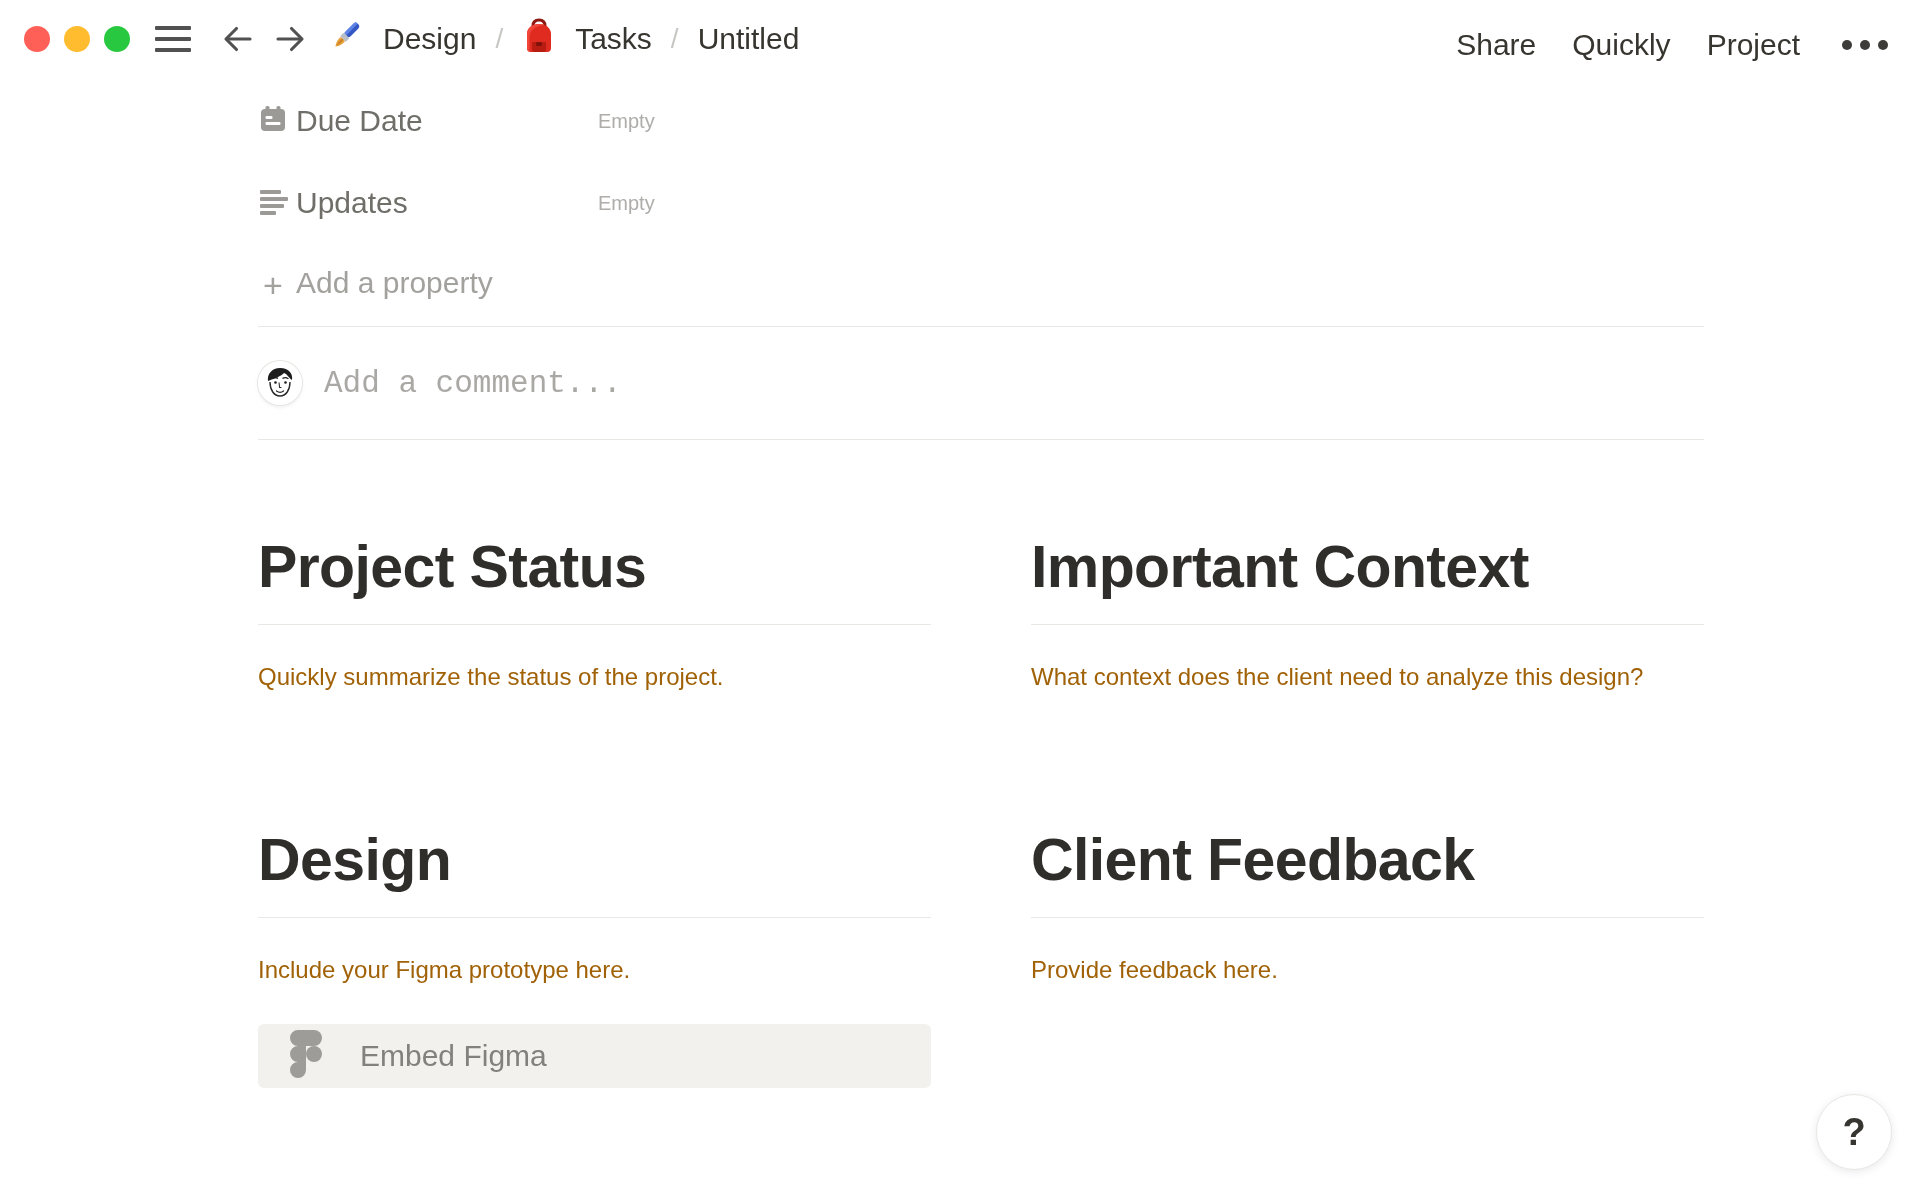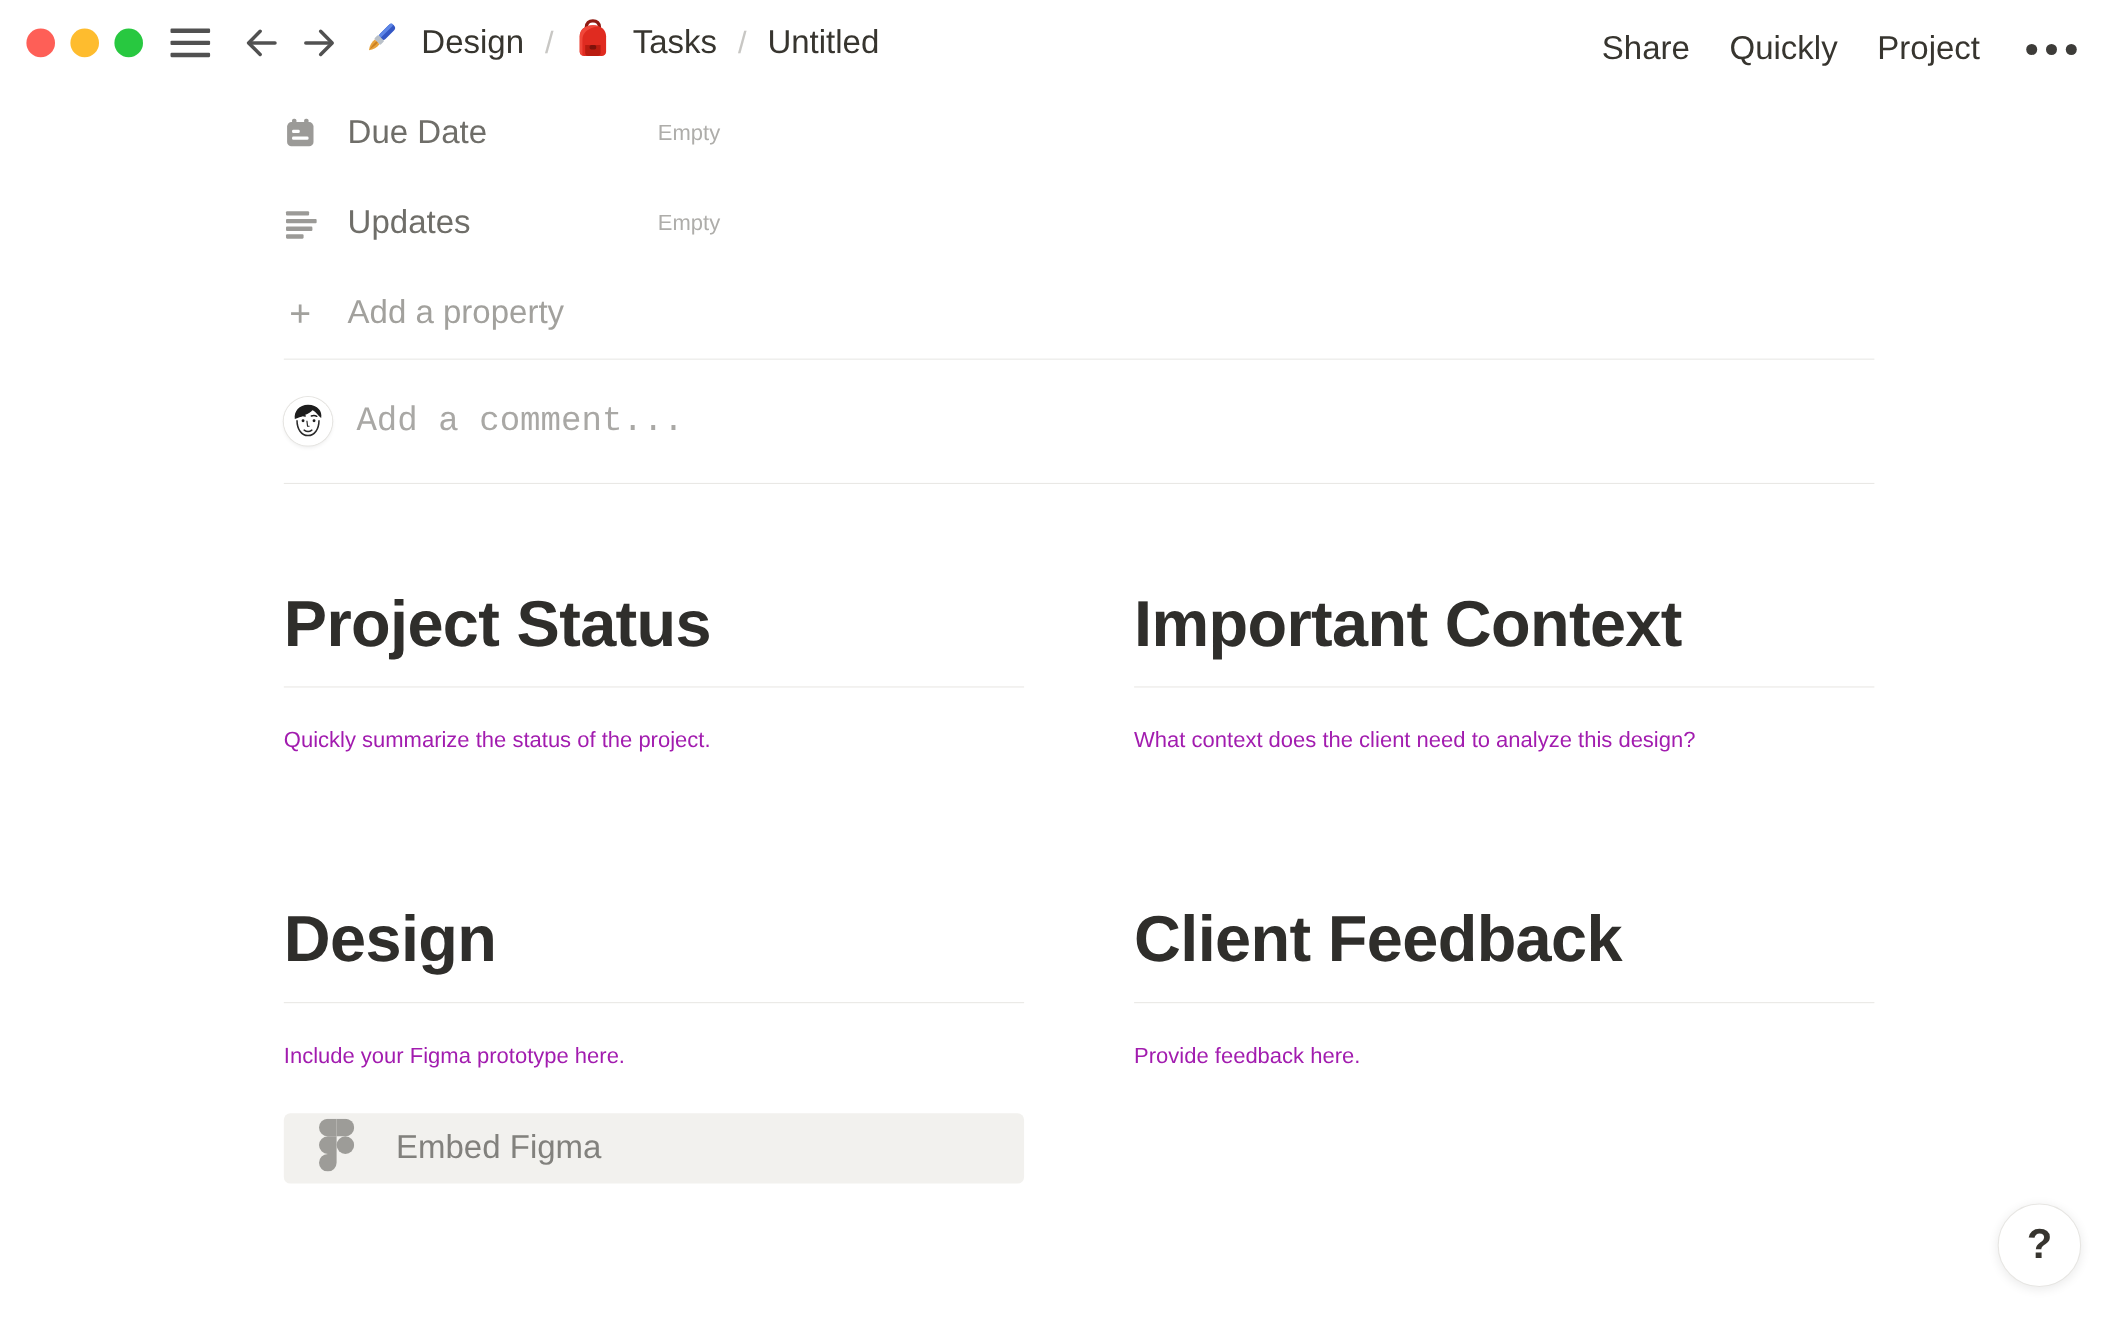--- a/index.html
+++ b/index.html
@@ -26,37 +26,37 @@
   .tb-spacer { flex:1; }
   .tb-actions { display:flex; align-items:center; gap:36px; font-size:30px; color:#37352f;margin-top:12px; }
   .tb-action { cursor:pointer; white-space:nowrap; }
   .more-dots { display:flex; gap:8px; margin-left:4px; padding:10px 2px; cursor:pointer; }
   .more-dots i { width:10px; height:10px; border-radius:50%; background:#3d3c39; }
 
   
   .content { width:1446px; margin-left:258px; }
 
   .prop-row { height:82px; display:flex; align-items:center; }
-  .prop-name { width:340px; display:flex; align-items:center; gap:28px; font-size:30px; color:#6f6e69; cursor:pointer; }
+  .prop-name { width:340px; display:flex; gap:8px; font-size:30px; color:#6f6e69; cursor:pointer; }
   .prop-ico { width:30px; height:30px; display:flex; align-items:center; justify-content:center; }
   .prop-value { font-size:20px; color:#aeadaa; cursor:pointer; }
   .add-prop { color:#a2a19d; }
   .add-prop .plus { font-size:34px; color:#a2a19d; width:30px; text-align:center; font-weight:400; }
 
   .divider { height:1px; background:#e9e8e5; width:100%; }
 
   .comment-row { height:112px; display:flex; align-items:center; gap:22px; cursor:text;font-family:Liberation Mono, monospace; }
   .avatar { width:44px; height:44px; border-radius:50%; background:#fff; box-shadow:0 0 0 1px #e6e5e2, 0 2px 4px rgba(0,0,0,.08); overflow:hidden; flex:none; }
   .comment-ph { font-size:31px; color:#a9a8a5; }
 
   
   .grid { margin-top:92px; display:grid; grid-template-columns:673px 673px; column-gap:100px; row-gap:130px; }
   .section h2 { font-size:59px; font-weight:700; color:#2f2e2b; letter-spacing:-0.6px; line-height:1.2; cursor:text; }
   .sec-divider { height:1px; background:#e9e8e5; margin-top:21px; }
-  .section p { margin-top:33px; font-size:20px; color:#a21caf; line-height:1.55; cursor:text; }
+  .section p { margin-top:33px; font-size:24px; color:#a16207; line-height:1.55; cursor:text; }
 
   .embed-btn { margin-top:36px; height:64px; background:#f2f1ee; border-radius:6px;
                display:flex; align-items:center; padding:0 32px; gap:38px; cursor:pointer; }
   .embed-label { font-size:30px; color:#82817d; }
 
   
   .help-btn { position:fixed; right:28px; bottom:30px; width:76px; height:76px; border-radius:50%;
               background:#fff; border:1px solid #e7e6e3; box-shadow:0 2px 10px rgba(15,15,15,.09);
               display:flex; align-items:center; justify-content:center;
               font-size:38px; font-weight:700; color:#37352f; cursor:pointer; }

